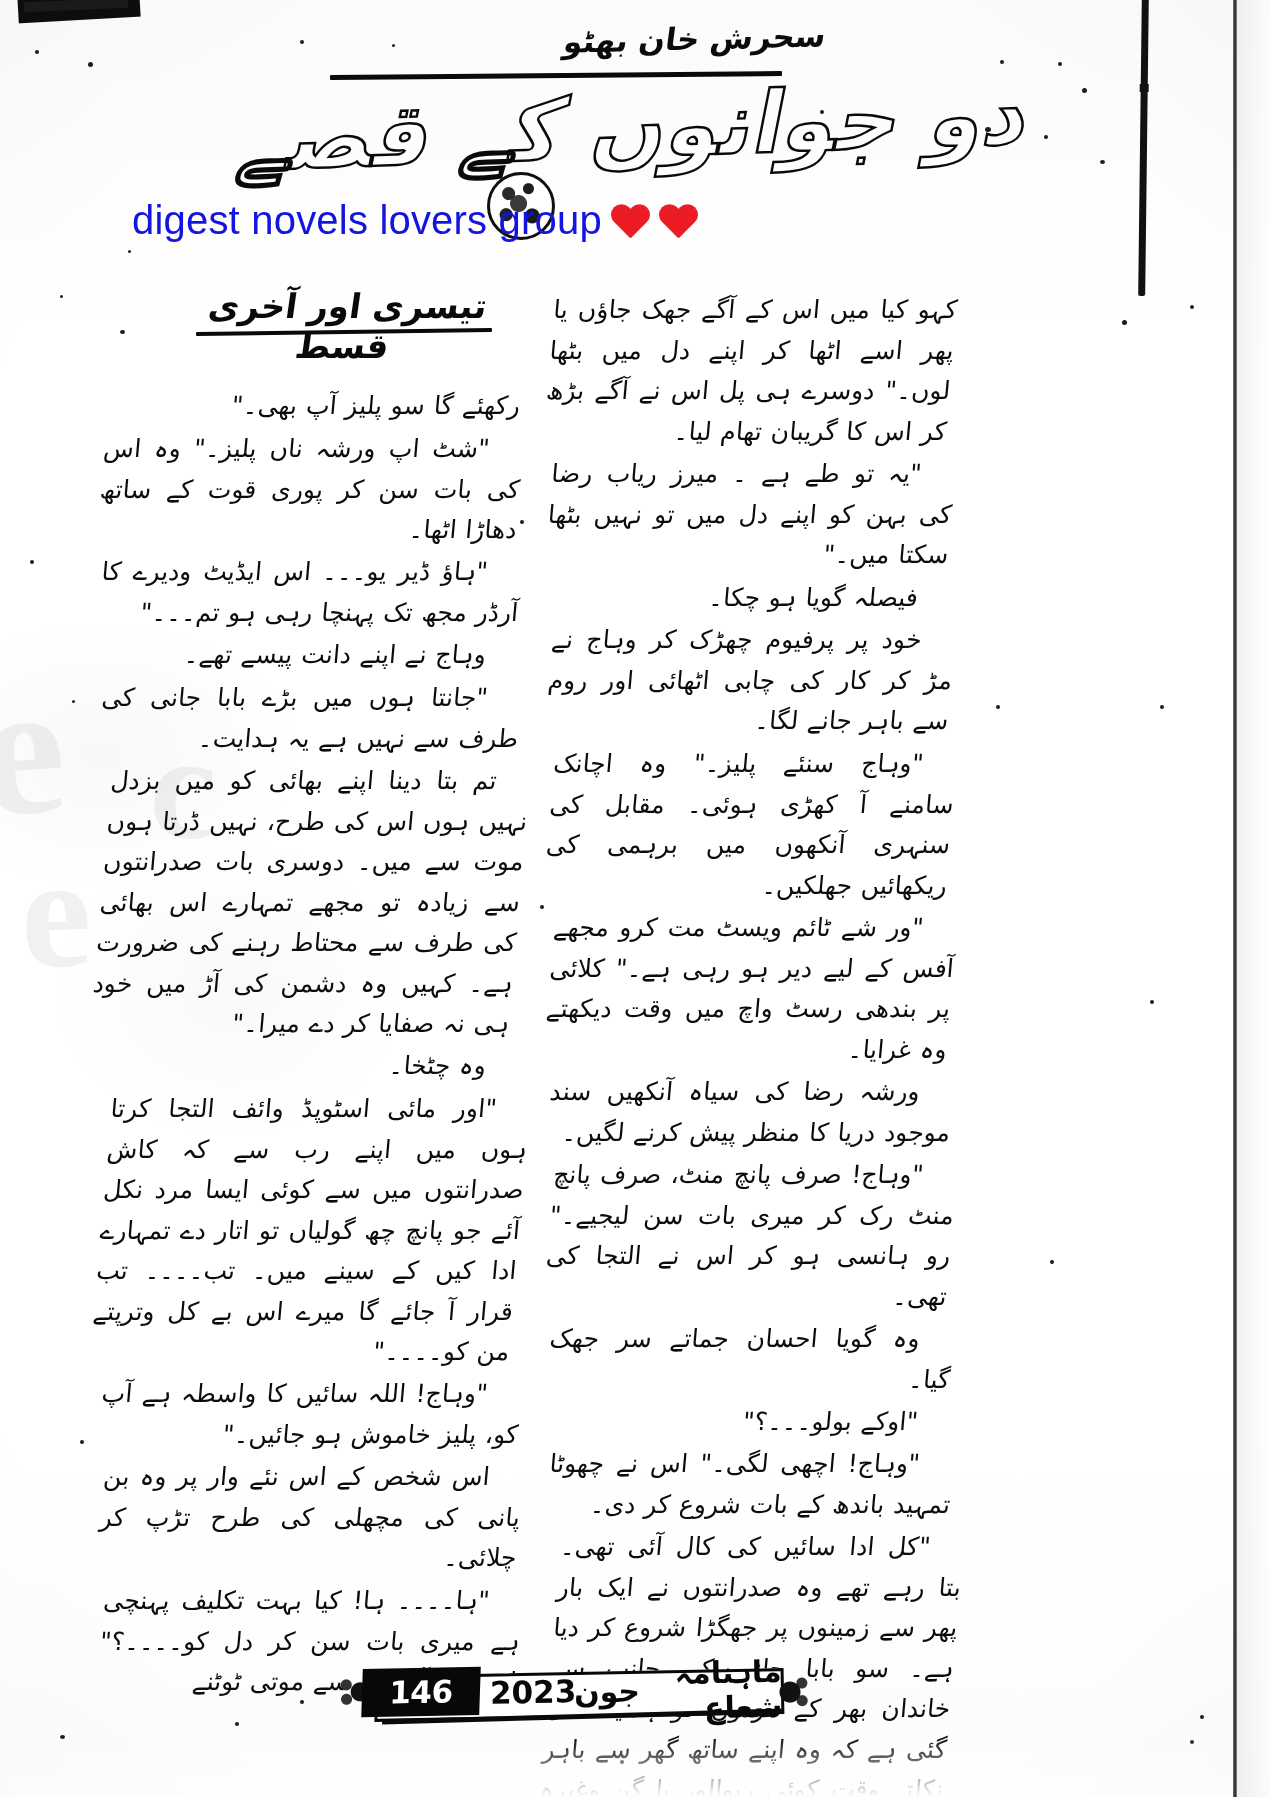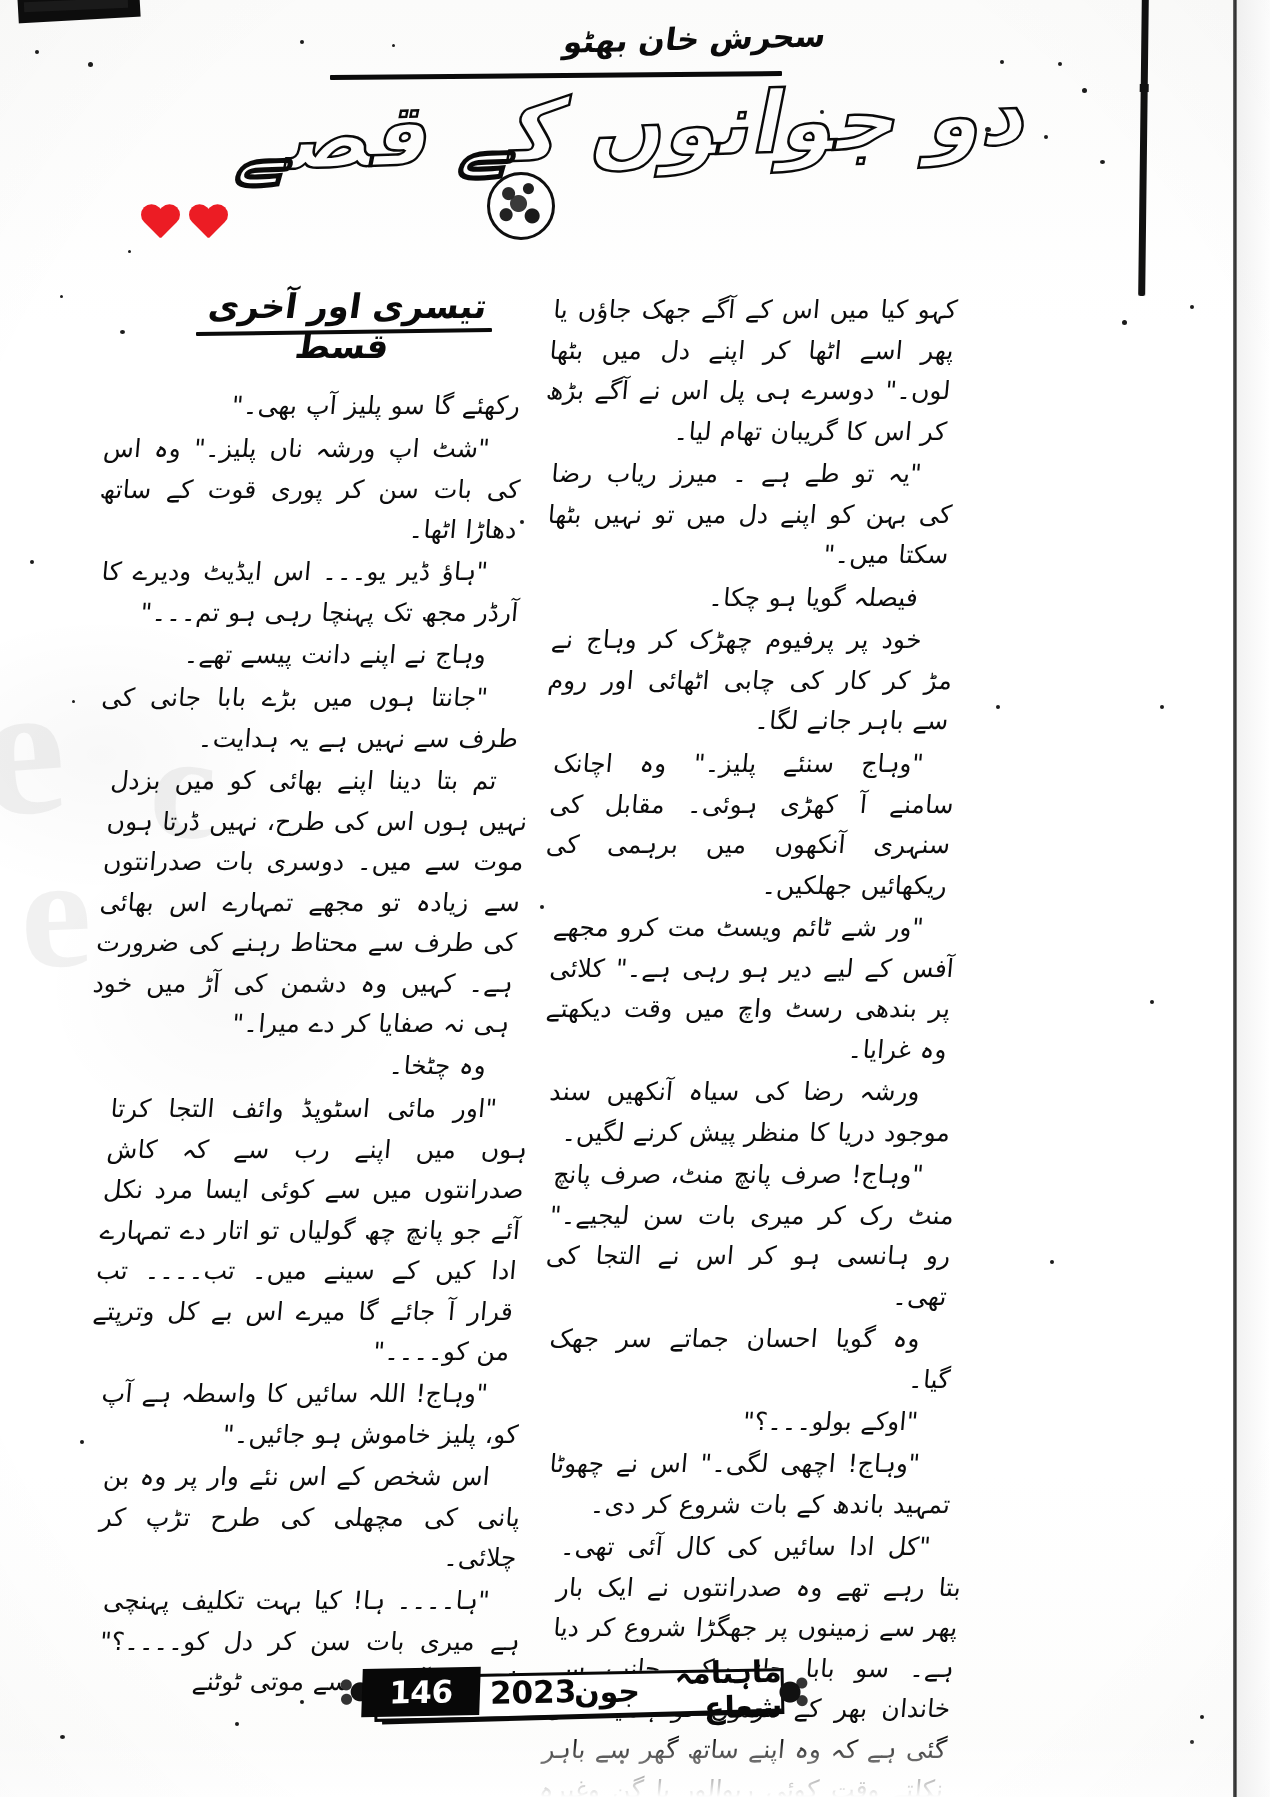--- a/index.html
+++ b/index.html
@@ -298,21 +298,21 @@
     <span class="author-name">سحرش خان بھٹو</span>
   </div>
   <div class="rule rule-top"></div>
 
   <div class="book-title">
     <span class="t">دو جوانوں کے قصے</span>
   </div>
   <div class="ornament"></div>
 
   <div class="watermark">
-    <span class="heart"></span><span class="heart"></span>
+    <span>digest novels lovers group</span><span class="heart"></span><span class="heart"></span>
   </div>
 
   <div class="episode">
     <span class="lbl">تیسری اور آخری قسط</span>
   </div>
   <div class="rule rule-episode"></div>
 
   <div class="col col-right">
     <p>کہو کیا میں اس کے آگے جھک جاؤں یا پھر اسے اٹھا کر اپنے دل میں بٹھا لوں۔" دوسرے ہی پل اس نے آگے بڑھ کر اس کا گریبان تھام لیا۔</p>
     <p class="ind">"یہ تو طے ہے ۔ میرز ریاب رضا کی بہن کو اپنے دل میں تو نہیں بٹھا سکتا میں۔"</p>

